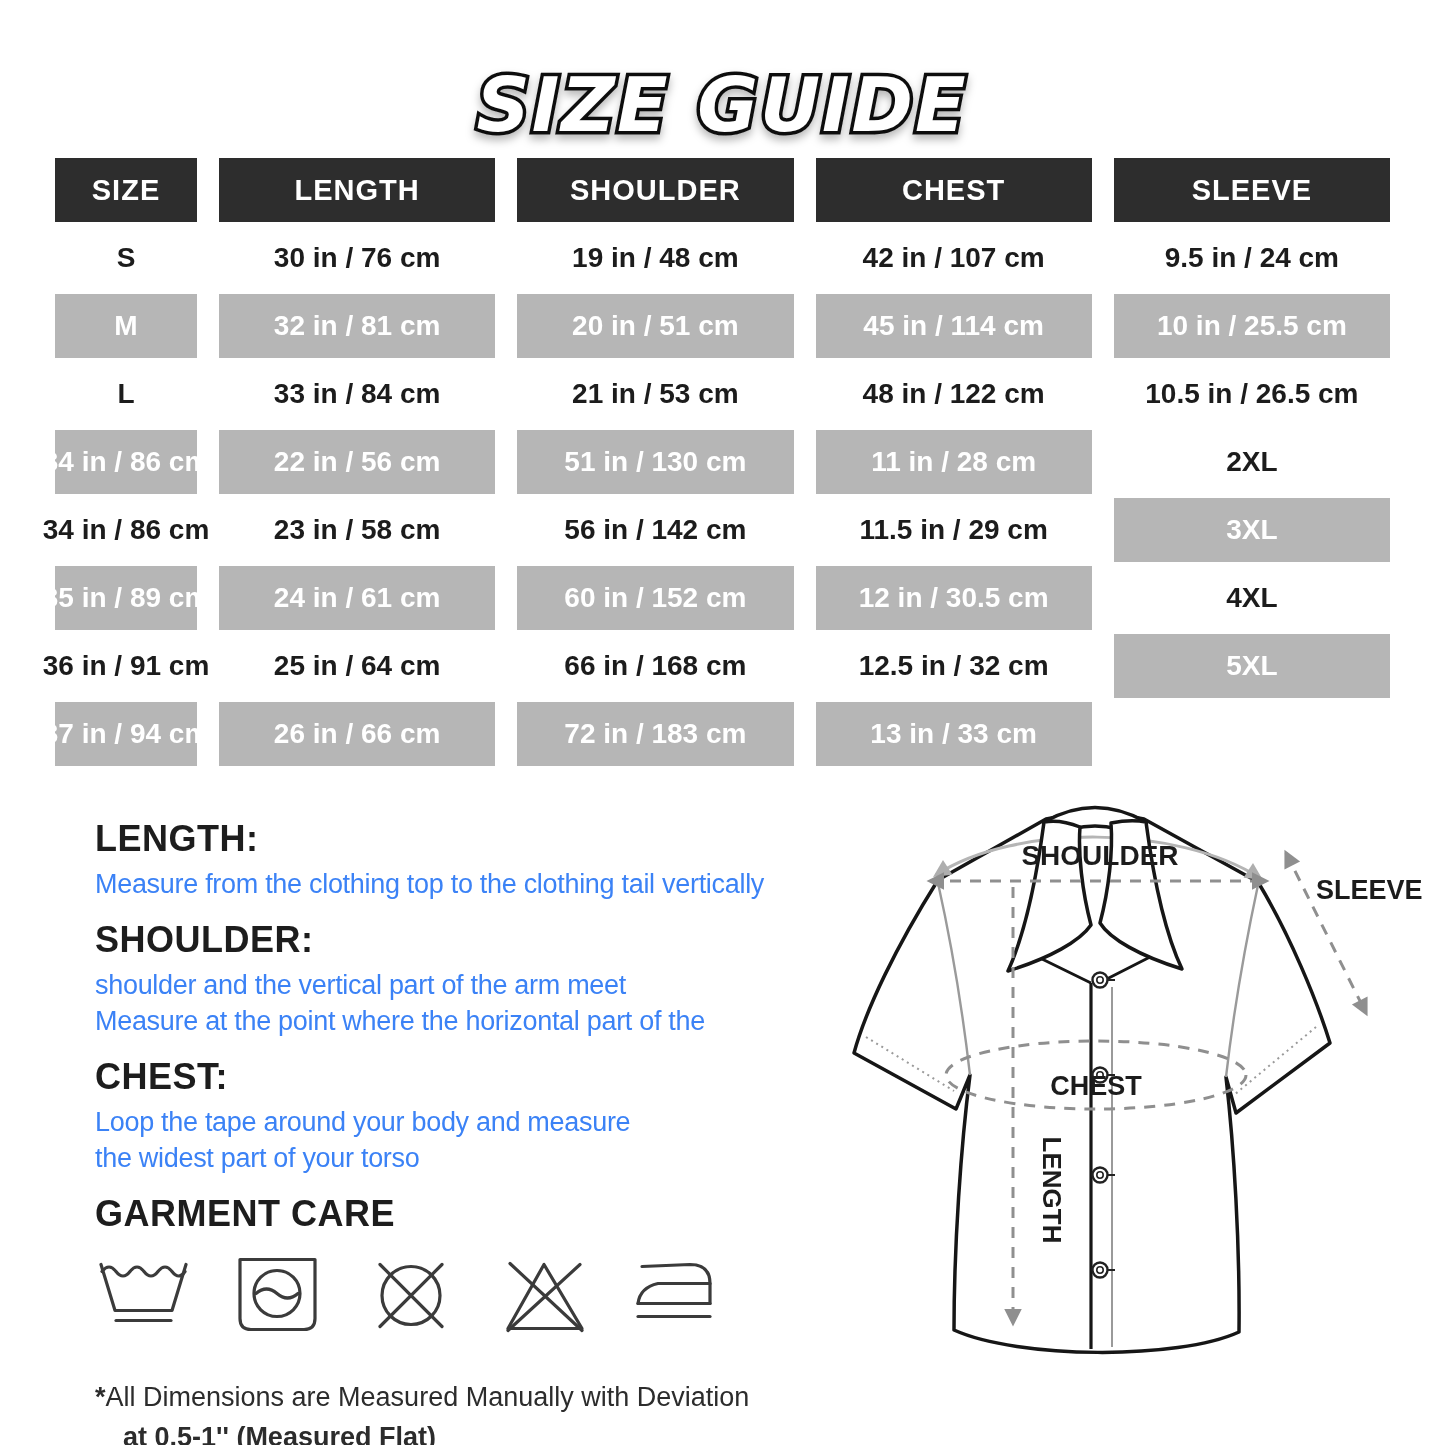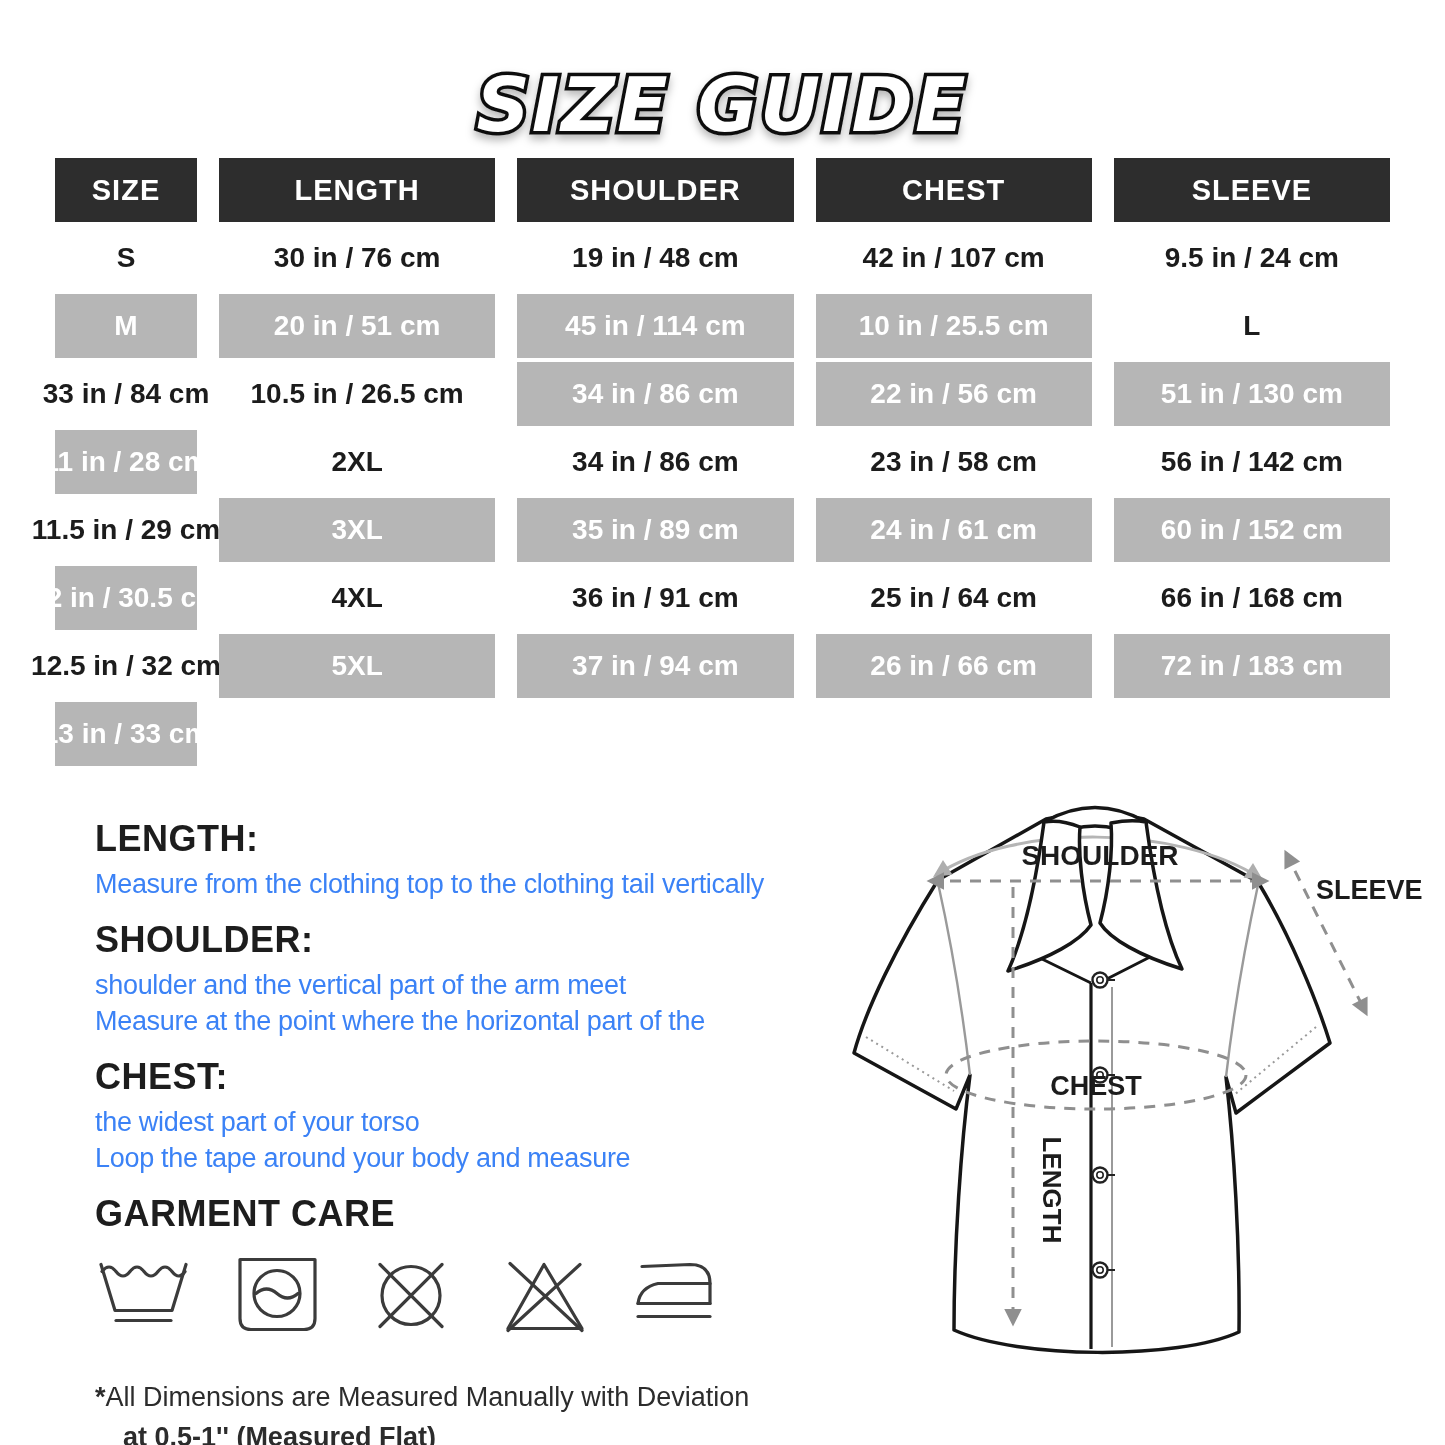--- a/index.html
+++ b/index.html
@@ -59,25 +59,28 @@
     <div class="cell th">LENGTH</div>
     <div class="cell th">SHOULDER</div>
     <div class="cell th">CHEST</div>
     <div class="cell th">SLEEVE</div>
     <div class="cell td">S</div>
     <div class="cell td">30 in / 76 cm</div>
     <div class="cell td">19 in / 48 cm</div>
     <div class="cell td">42 in / 107 cm</div>
     <div class="cell td">9.5 in / 24 cm</div>
     <div class="cell td shaded">M</div>
+    <div class="cell td shaded">32 in / 81 cm</div>
     <div class="cell td shaded">20 in / 51 cm</div>
     <div class="cell td shaded">45 in / 114 cm</div>
     <div class="cell td shaded">10 in / 25.5 cm</div>
     <div class="cell td">L</div>
     <div class="cell td">33 in / 84 cm</div>
+    <div class="cell td">21 in / 53 cm</div>
+    <div class="cell td">48 in / 122 cm</div>
     <div class="cell td">10.5 in / 26.5 cm</div>
     <div class="cell td shaded">34 in / 86 cm</div>
     <div class="cell td shaded">22 in / 56 cm</div>
     <div class="cell td shaded">51 in / 130 cm</div>
     <div class="cell td shaded">11 in / 28 cm</div>
     <div class="cell td">2XL</div>
     <div class="cell td">34 in / 86 cm</div>
     <div class="cell td">23 in / 58 cm</div>
     <div class="cell td">56 in / 142 cm</div>
     <div class="cell td">11.5 in / 29 cm</div>
@@ -104,22 +107,22 @@
         <h3>LENGTH:</h3>
         <div class="body-line">Measure from the clothing top to the clothing tail vertically</div>
       </div>
       <div class="section">
         <h3>SHOULDER:</h3>
         <div class="body-line">shoulder and the vertical part of the arm meet</div>
         <div class="body-line">Measure at the point where the horizontal part of the</div>
       </div>
       <div class="section">
         <h3>CHEST:</h3>
+        <div class="body-line">Loop the tape around your body and measure</div>
         <div class="body-line">the widest part of your torso</div>
-        <div class="body-line">Loop the tape around your body and measure</div>
       </div>
     </div>
 
   <h3 class="care-heading">GARMENT CARE</h3>
 
   <div class="care-icons">
     <svg viewBox="0 0 100 95">
       <path d="M 6,13 L 20,59 L 77,59 L 91,13" fill="none"></path>
       <path d="M 7,20 q 7,-9 14,0 q 7,9 14,0 q 7,-9 14,0 q 7,9 14,0 q 7,-9 14,0 q 7,9 13,0" fill="none"></path>
       <path d="M 21,69 L 76,69"></path>

